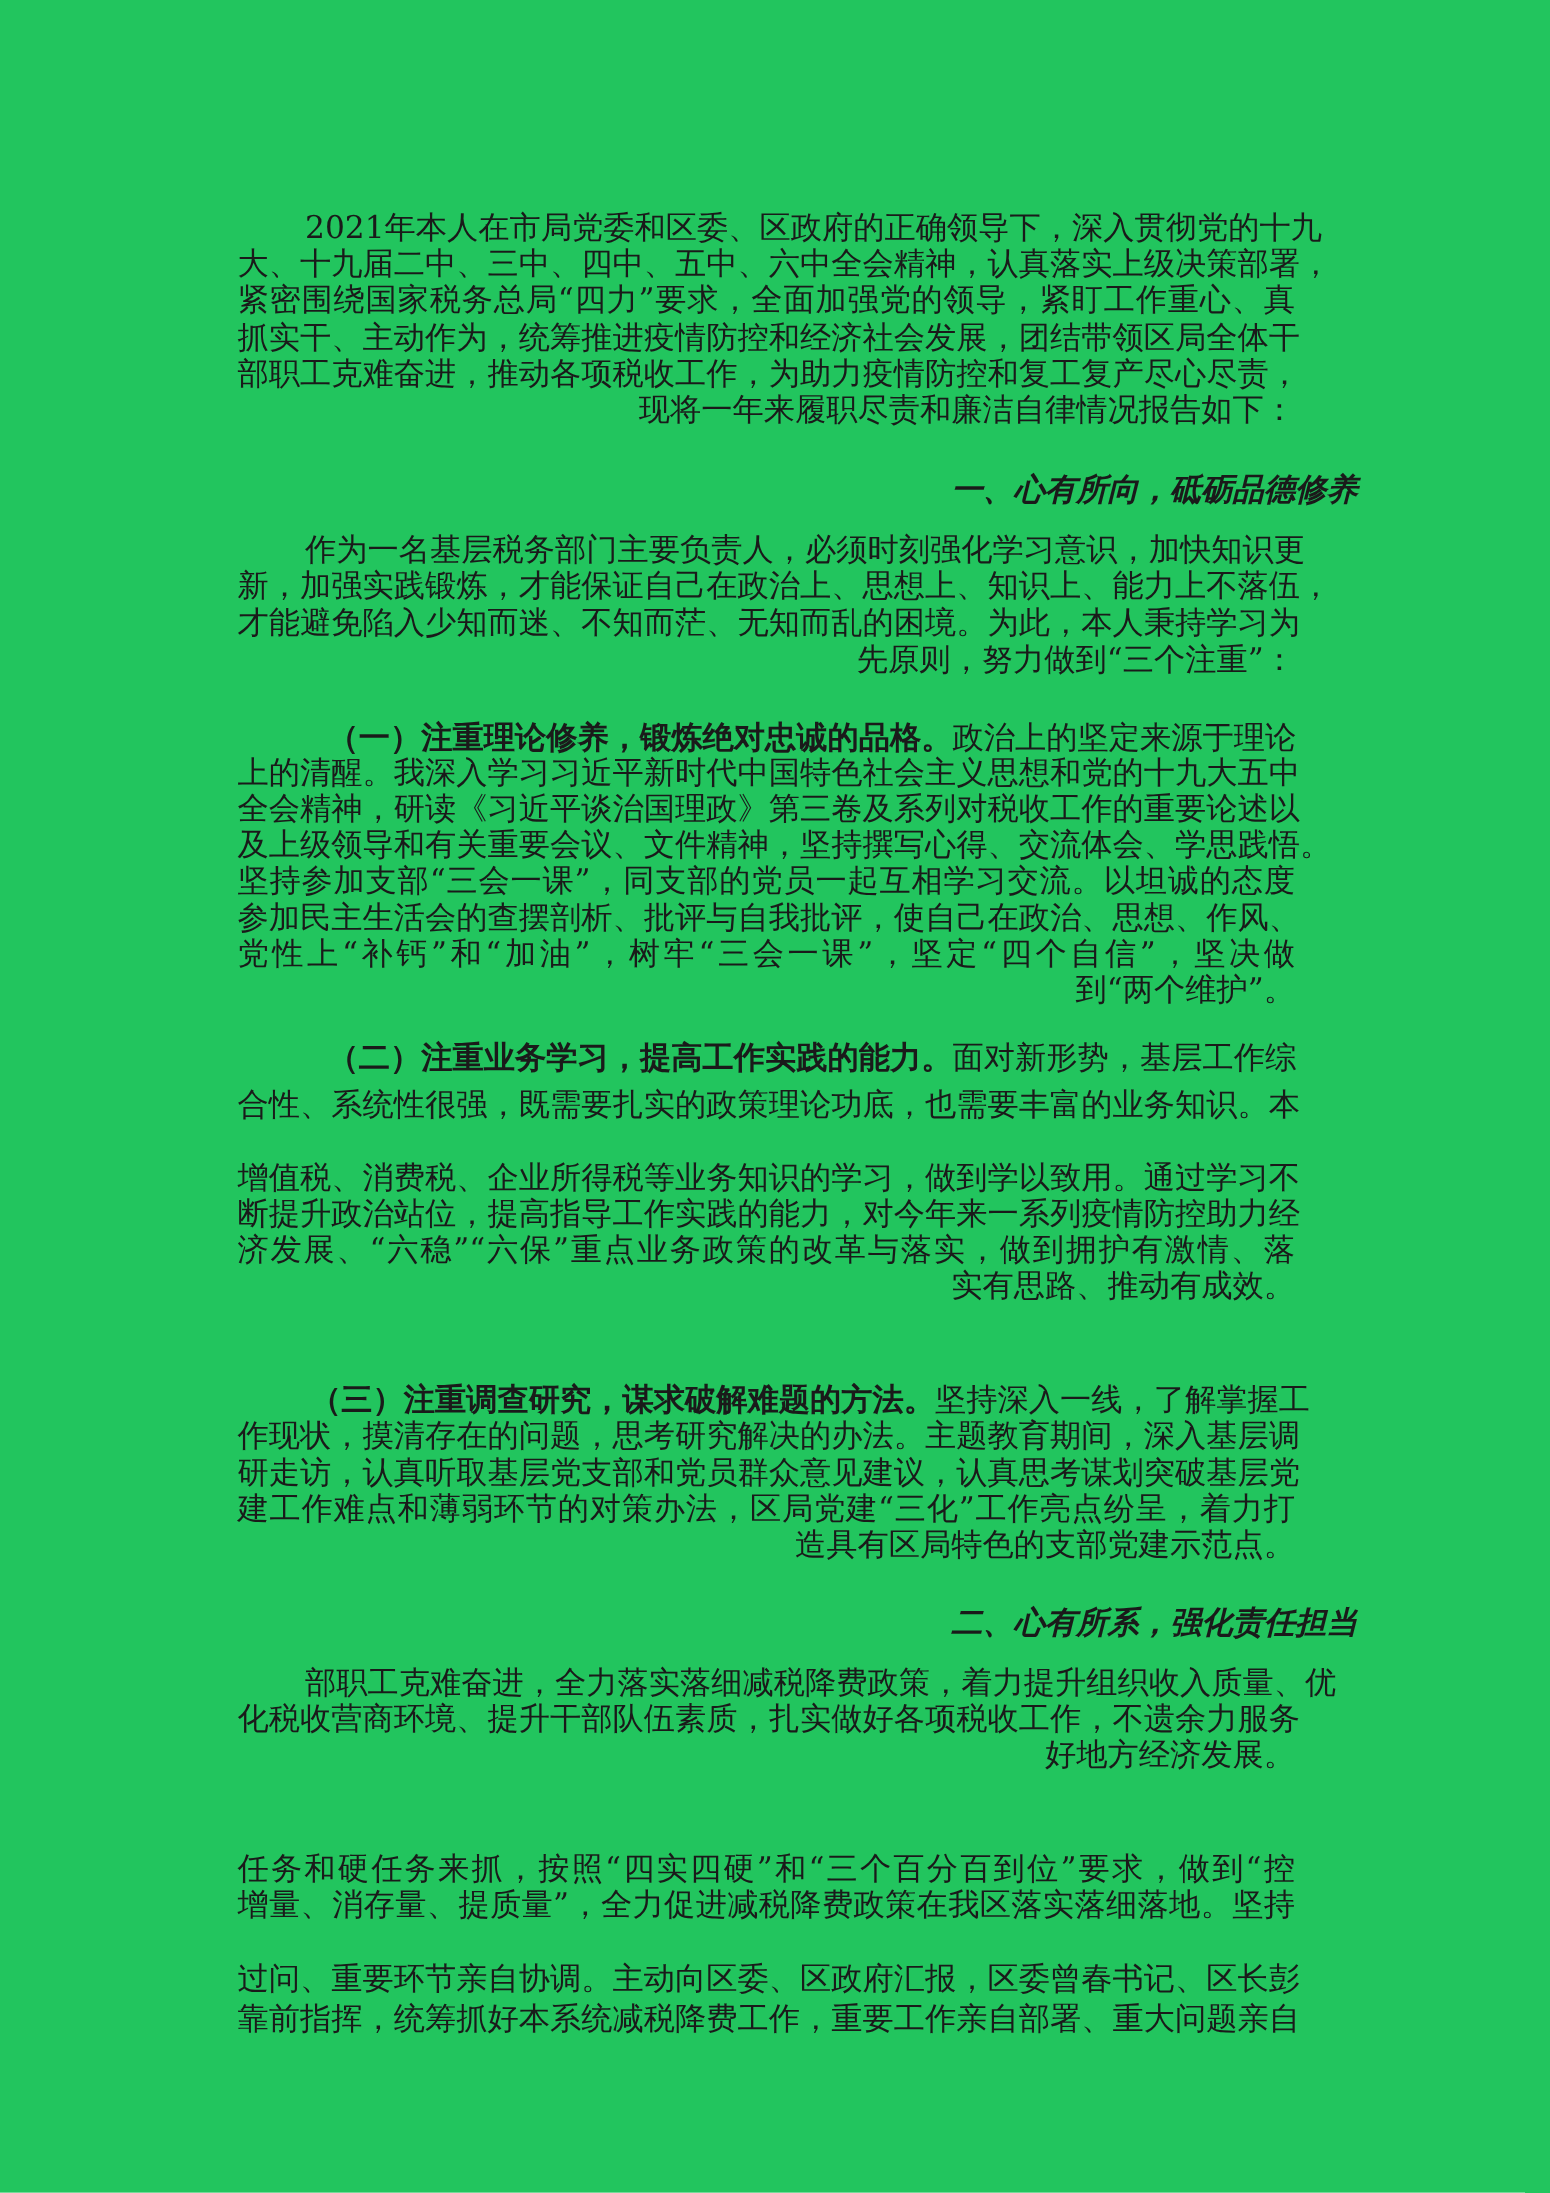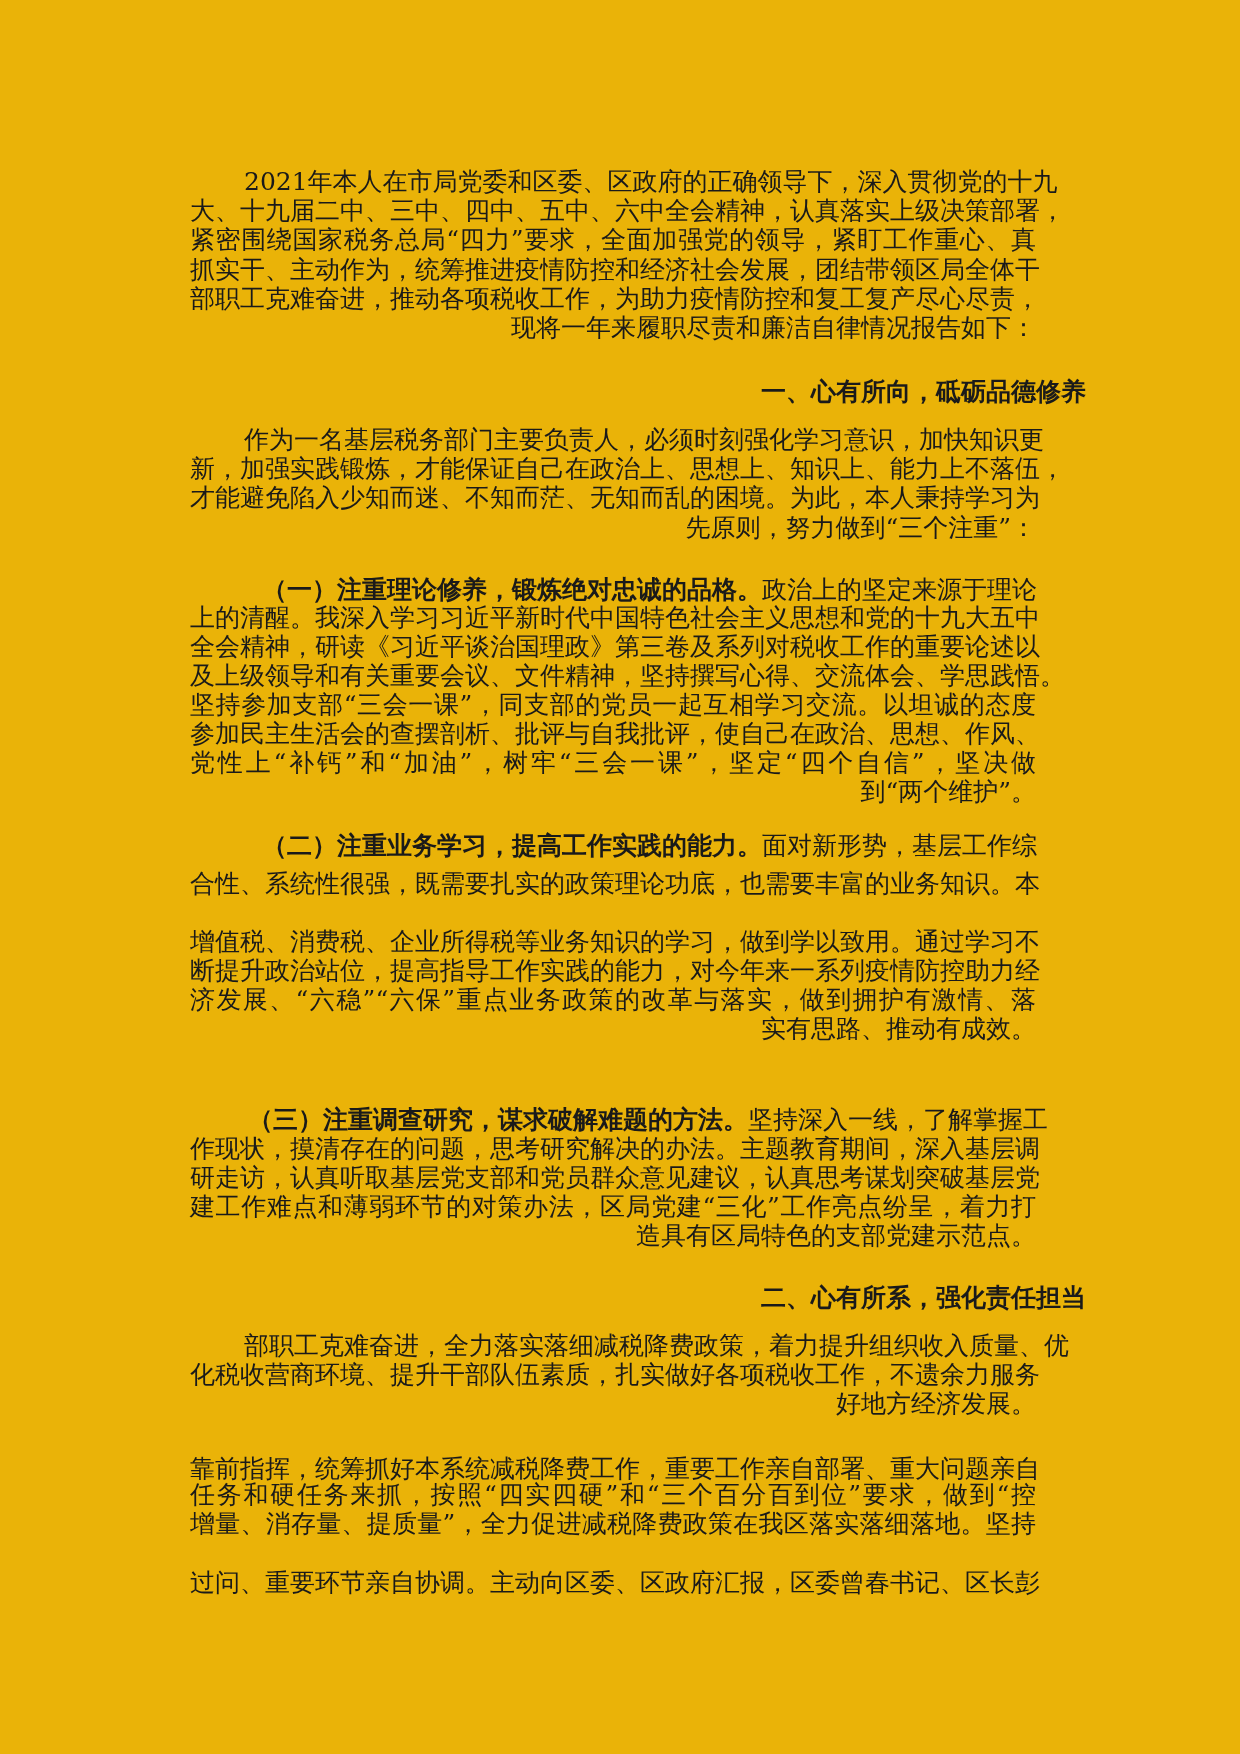--- a/index.html
+++ b/index.html
@@ -1,24 +1,24 @@
 <!DOCTYPE html>
 <html><head>
 <meta charset="utf-8">
 <style>
   html, body { margin: 0; padding: 0; background: #ffffff; }
   body { width: 1240px; height: 1754px; position: relative; overflow: hidden;
          font-family: "DejaVu Serif", "Liberation Serif", serif; color: #1a1a1a; }
-  .page { position: absolute; left: 0; top: 0; width: 1240px; height: 1754px; background: #eab308; }
+  .page { position: absolute; left: 0; top: 0; width: 1240px; height: 1754px; background: #22c55e; }
   .line { position: absolute; left: 190px; width: 846px; height: 30px; line-height: 30px;
           font-size: 25px; white-space: nowrap; }
   .full { text-align: justify; text-align-last: justify; }
   .last { text-align: right; }
   .bold { font-weight: bold; font-family: "DejaVu Sans", "Liberation Sans", sans-serif; }
-  .heading { font-weight: bold; font-family: "DejaVu Sans", "Liberation Sans", sans-serif; font-size: 25px; }
+  .heading { font-weight: bold; font-family: "DejaVu Sans", "Liberation Sans", sans-serif; font-size: 25px; font-style: italic; }
 </style>
 </head>
 <body>
 
 <div class="page">
 
   <div class="line full" style="top:167px; padding-left:54px; width:792px;">2021年本人在市局党委和区委、区政府的正确领导下，深入贯彻党的十九</div>
   <div class="line full" style="top:196px;">大、十九届二中、三中、四中、五中、六中全会精神，认真落实上级决策部署，</div>
   <div class="line full" style="top:225px;">紧密围绕国家税务总局“四力”要求，全面加强党的领导，紧盯工作重心、真</div>
   <div class="line full" style="top:255px;">抓实干、主动作为，统筹推进疫情防控和经济社会发展，团结带领区局全体干</div>
@@ -61,16 +61,16 @@
   <div class="line last" style="top:1221px;">造具有区局特色的支部党建示范点。</div>
 
   <div class="line last heading" style="top:1283px; left:240px;">二、心有所系，强化责任担当</div>
 
   <div class="line full" style="top:1331px; padding-left:54px; width:792px;">部职工克难奋进，全力落实落细减税降费政策，着力提升组织收入质量、优</div>
   <div class="line full" style="top:1360px;">化税收营商环境、提升干部队伍素质，扎实做好各项税收工作，不遗余力服务</div>
   <div class="line last" style="top:1389px;">好地方经济发展。</div>
 
   <div class="line full" style="top:1480px;">任务和硬任务来抓，按照“四实四硬”和“三个百分百到位”要求，做到“控</div>
   <div class="line full" style="top:1509px;">增量、消存量、提质量”，全力促进减税降费政策在我区落实落细落地。坚持</div>
-  <div class="line full" style="top:1454px;">靠前指挥，统筹抓好本系统减税降费工作，重要工作亲自部署、重大问题亲自</div>
+  <div class="line full" style="top:1600px;">靠前指挥，统筹抓好本系统减税降费工作，重要工作亲自部署、重大问题亲自</div>
   <div class="line full" style="top:1568px;">过问、重要环节亲自协调。主动向区委、区政府汇报，区委曾春书记、区长彭</div>
 
 </div>
 
 </body></html>

